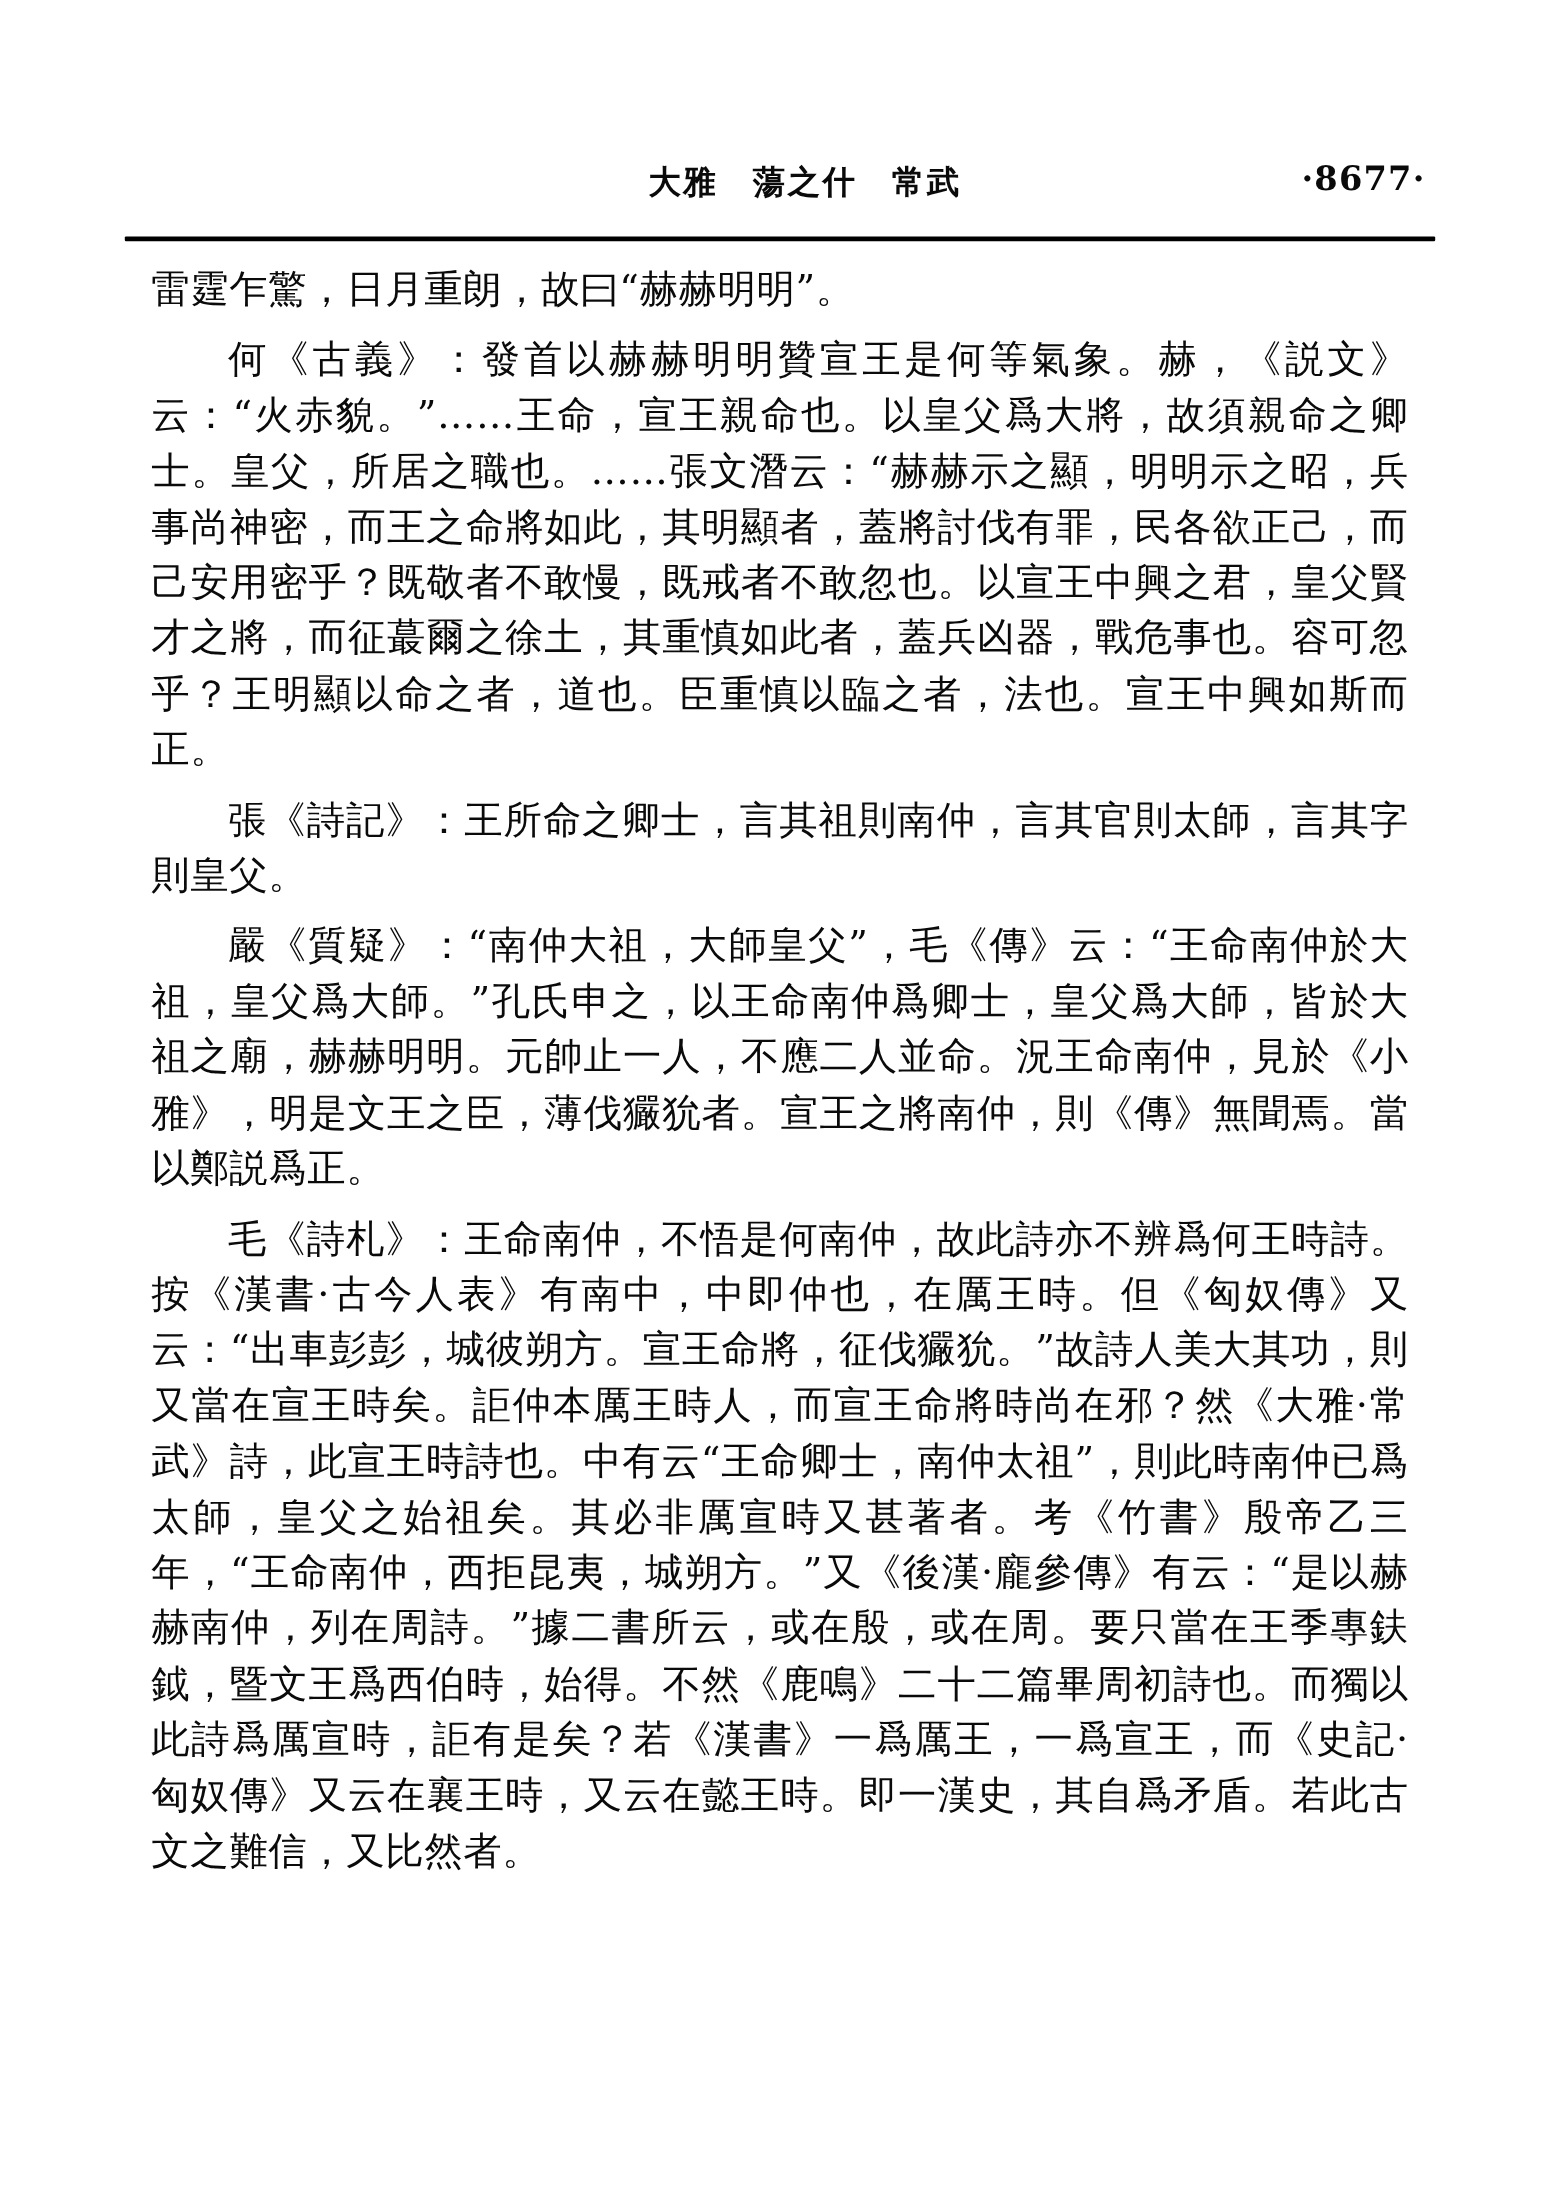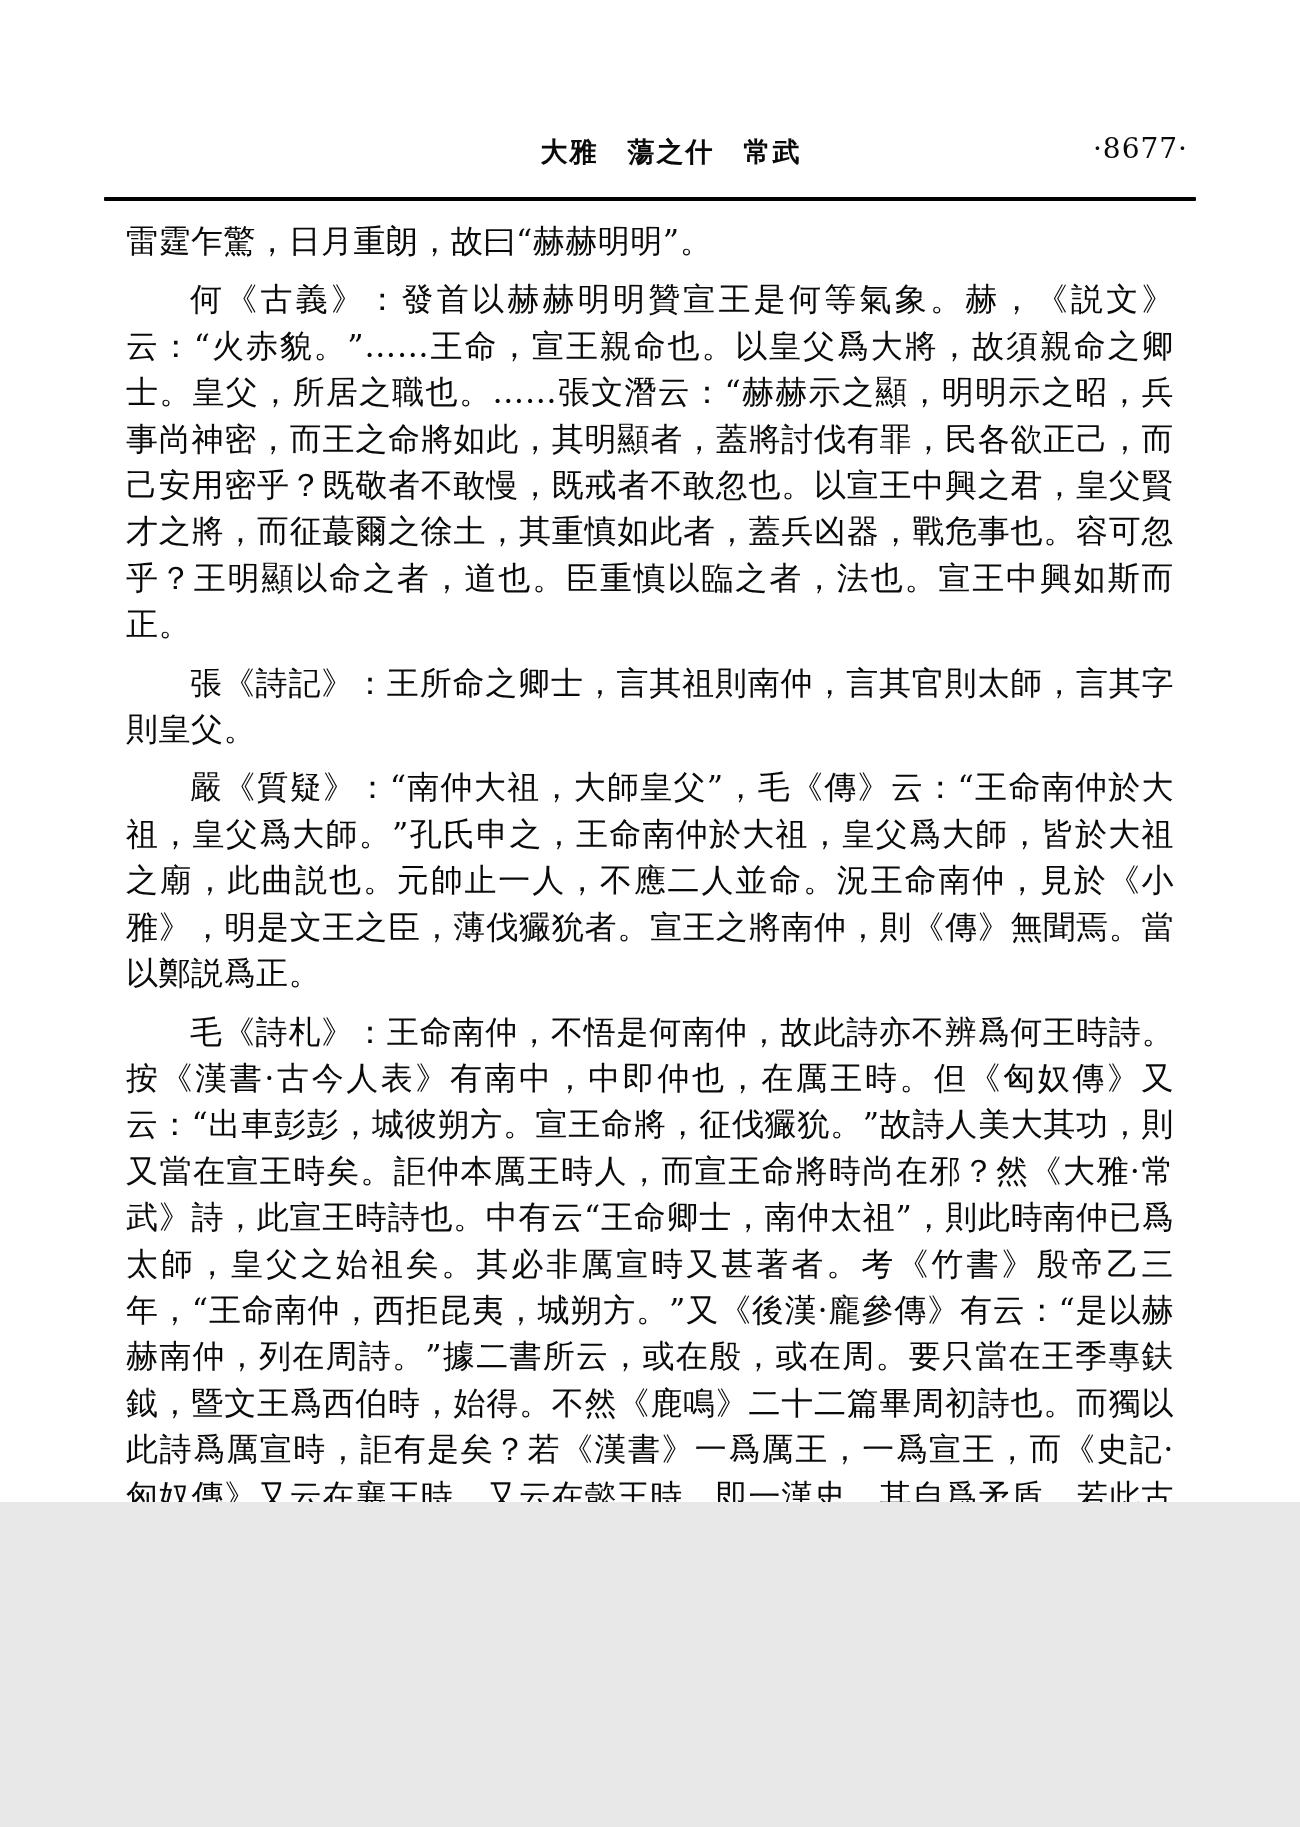--- a/index.html
+++ b/index.html
@@ -3,21 +3,21 @@
 <meta charset="utf-8">
 <style>
   html, body {
     margin: 0;
     padding: 0;
     background: #e8e8e8;
   }
   .page {
     position: relative;
     width: 1300px;
-    height: 1502px;
+    height: 1827px;
     margin: 0 auto;
     background: #ffffff;
     color: #0a0a0a;
     font-family: "DejaVu Serif", "Liberation Serif", serif;
     overflow: hidden;
   }
   .running-head {
     position: absolute;
     top: 128px;
     left: 108px;
@@ -32,21 +32,21 @@
     font-size: 27px;
     font-weight: bold;
     letter-spacing: 2px;
     white-space: nowrap;
   }
   .running-head .page-num {
     position: absolute;
     right: 4px;
     top: 4px;
     font-size: 28px;
-    font-weight: normal;
+    font-weight: bold;
     letter-spacing: 1px;
     white-space: nowrap;
   }
   .head-rule {
     position: absolute;
     top: 197px;
     left: 104px;
     width: 1092px;
     height: 4px;
     background: #000;
@@ -81,18 +81,18 @@
     <div class="title">大雅　蕩之什　常武</div>
     <div class="page-num">·8677·</div>
   </div>
 
   <div class="head-rule"></div>
 
   <div class="body-text">
     <p class="continuation">雷霆乍驚，日月重朗，故曰“赫赫明明”。</p>
     <p>何《古義》：發首以赫赫明明贊宣王是何等氣象。赫，《説文》云：“火赤貌。”……王命，宣王親命也。以皇父爲大將，故須親命之卿士。皇父，所居之職也。……張文潛云：“赫赫示之顯，明明示之昭，兵事尚神密，而王之命將如此，其明顯者，蓋將討伐有罪，民各欲正己，而己安用密乎？既敬者不敢慢，既戒者不敢忽也。以宣王中興之君，皇父賢才之將，而征蕞爾之徐土，其重慎如此者，蓋兵凶器，戰危事也。容可忽乎？王明顯以命之者，道也。臣重慎以臨之者，法也。宣王中興如斯而正。</p>
     <p>張《詩記》：王所命之卿士，言其祖則南仲，言其官則太師，言其字則皇父。</p>
-    <p>嚴《質疑》：“南仲大祖，大師皇父”，毛《傳》云：“王命南仲於大祖，皇父爲大師。”孔氏申之，王命南仲於大祖，皇父爲大師，皆於大祖之廟，此曲説也。元帥止一人，不應二人並命。況王命南仲，見於《小雅》，明是文王之臣，薄伐玁狁者。宣王之將南仲，則《傳》無聞焉。當以鄭説爲正。</p>
+    <p>嚴《質疑》：“南仲大祖，大師皇父”，毛《傳》云：“王命南仲於大祖，皇父爲大師。”孔氏申之，以王命南仲爲卿士，皇父爲大師，皆於大祖之廟，赫赫明明。元帥止一人，不應二人並命。況王命南仲，見於《小雅》，明是文王之臣，薄伐玁狁者。宣王之將南仲，則《傳》無聞焉。當以鄭説爲正。</p>
     <p>毛《詩札》：王命南仲，不悟是何南仲，故此詩亦不辨爲何王時詩。按《漢書·古今人表》有南中，中即仲也，在厲王時。但《匈奴傳》又云：“出車彭彭，城彼朔方。宣王命將，征伐玁狁。”故詩人美大其功，則又當在宣王時矣。詎仲本厲王時人，而宣王命將時尚在邪？然《大雅·常武》詩，此宣王時詩也。中有云“王命卿士，南仲太祖”，則此時南仲已爲太師，皇父之始祖矣。其必非厲宣時又甚著者。考《竹書》殷帝乙三年，“王命南仲，西拒昆夷，城朔方。”又《後漢·龐參傳》有云：“是以赫赫南仲，列在周詩。”據二書所云，或在殷，或在周。要只當在王季專鈇鉞，暨文王爲西伯時，始得。不然《鹿鳴》二十二篇畢周初詩也。而獨以此詩爲厲宣時，詎有是矣？若《漢書》一爲厲王，一爲宣王，而《史記·匈奴傳》又云在襄王時，又云在懿王時。即一漢史，其自爲矛盾。若此古文之難信，又比然者。</p>
 
   </div>
 
 </div>
 
 </body></html>

